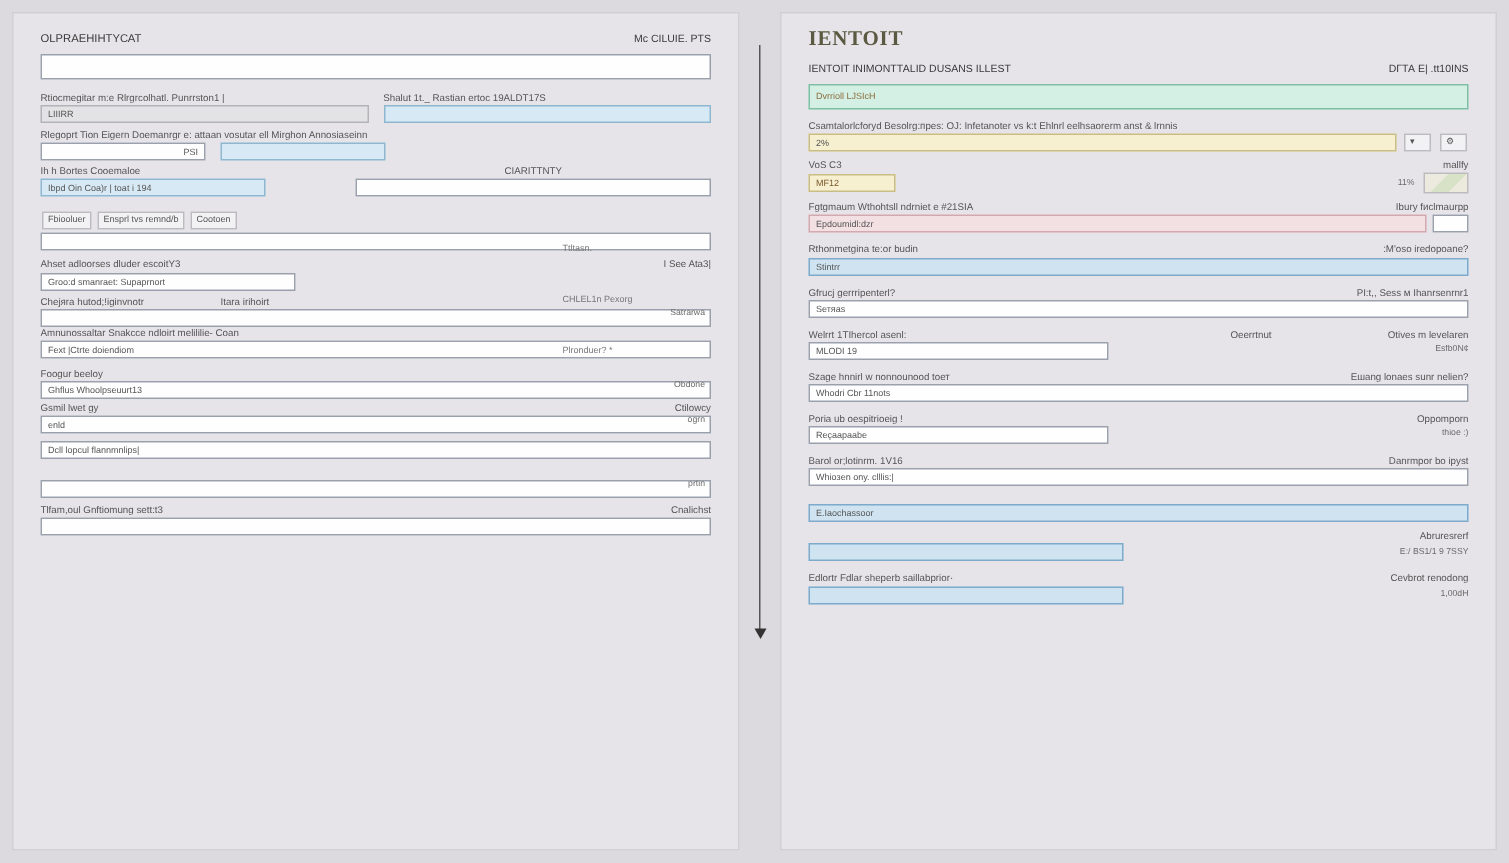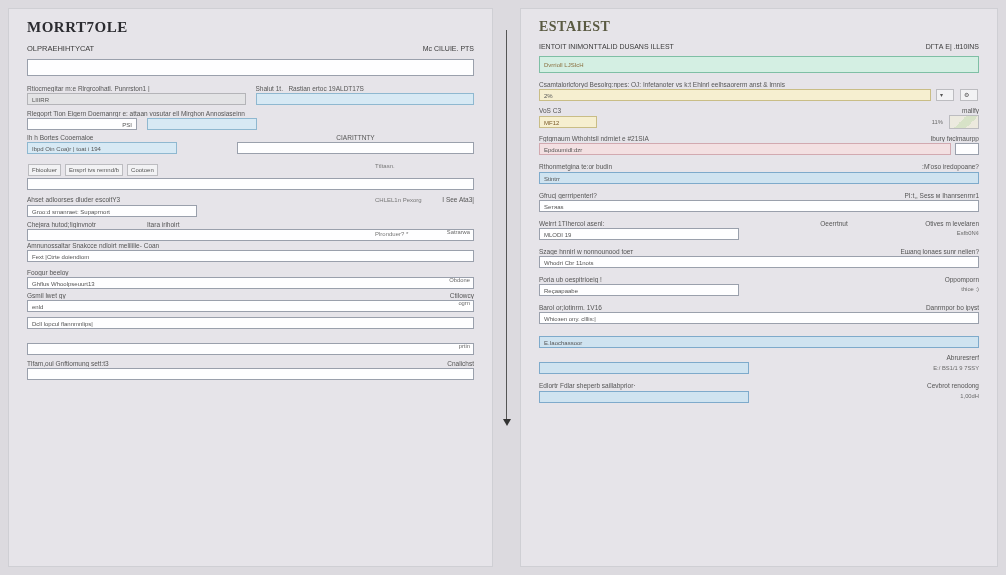--- a/index.html
+++ b/index.html
@@ -34,21 +34,20 @@
 </style>
 </head>
 <body>
 
 <div class="page">
 
   <div class="spine"></div>
   <span class="floating" style="left:444px;top:453px">gr_5 .</span>
 
   <div class="pane left">
-    <h1>MORRT7OLE</h1>
 
     <div class="two-headers">
       <div class="hdr">OLPRАЕНIНТYСАТ</div>
       <div class="hdr" style="font-size:7px">Mc CILUIE. PTS</div>
     </div>
 
     <div class="input tall"></div>
 
     <div class="pair" style="margin-top:9px">
       <div class="col">
@@ -130,21 +129,21 @@
     <div class="lbl tiny right" style="margin-top:-12px;margin-right:4px">prtin</div>
 
     <div class="pair" style="margin-top:10px">
       <div class="lbl" style="flex:1">Tlfam,oul Gnftiomung sett:t3</div>
       <div class="lbl right" style="flex:0 0 60px">Cnalichst</div>
     </div>
     <div class="input"></div>
   </div>
 
   <div class="pane right">
-    <h1>ESTAIEST</h1>
+    <h1>IENTOIT</h1>
 
     <div class="two-headers">
       <div class="hdr" style="font-size:7px">IENTOIT INIМONТТАLID DUSANS ILLEST</div>
       <div class="hdr" style="font-size:7px">DГТА E| .tt10INS</div>
     </div>
 
     <div class="input teal tall" style="color:#8a6f3f">Dvrrioll LJSIcH</div>
 
     <div class="lbl" style="margin-top:8px">Csamtalorlcforyd Besolrg:прes: OJ: Infetanoter vs k:t Ehlnrl eelhsaorerm anst &amp; lrnnis</div>
     <div style="display:flex;gap:4px;align-items:center">

